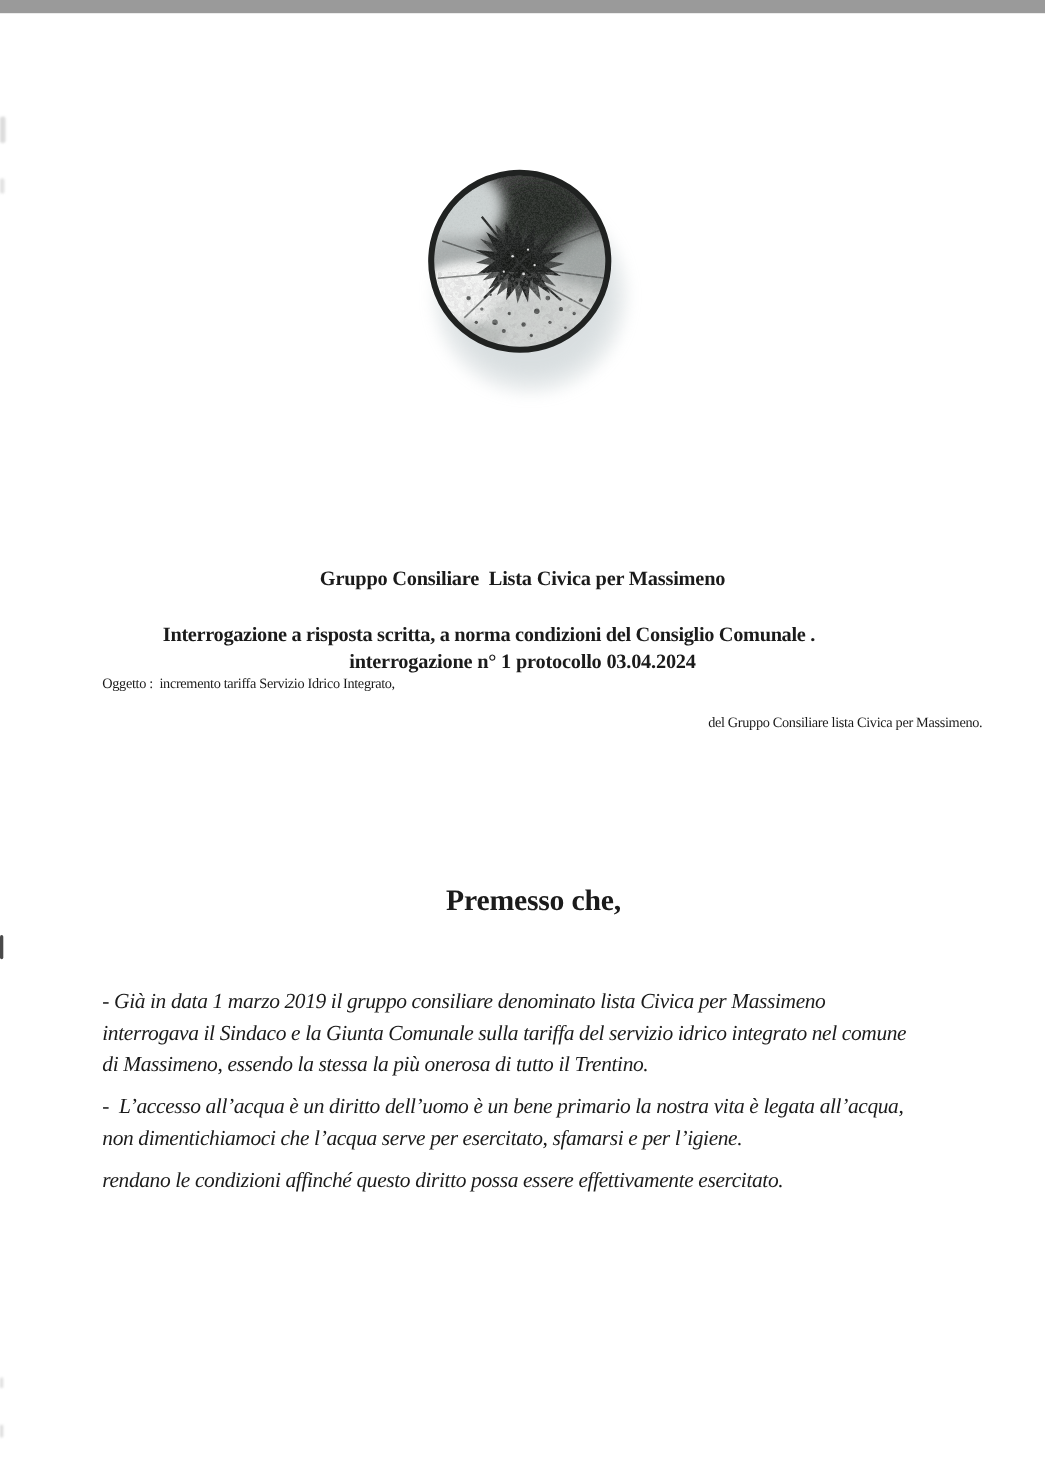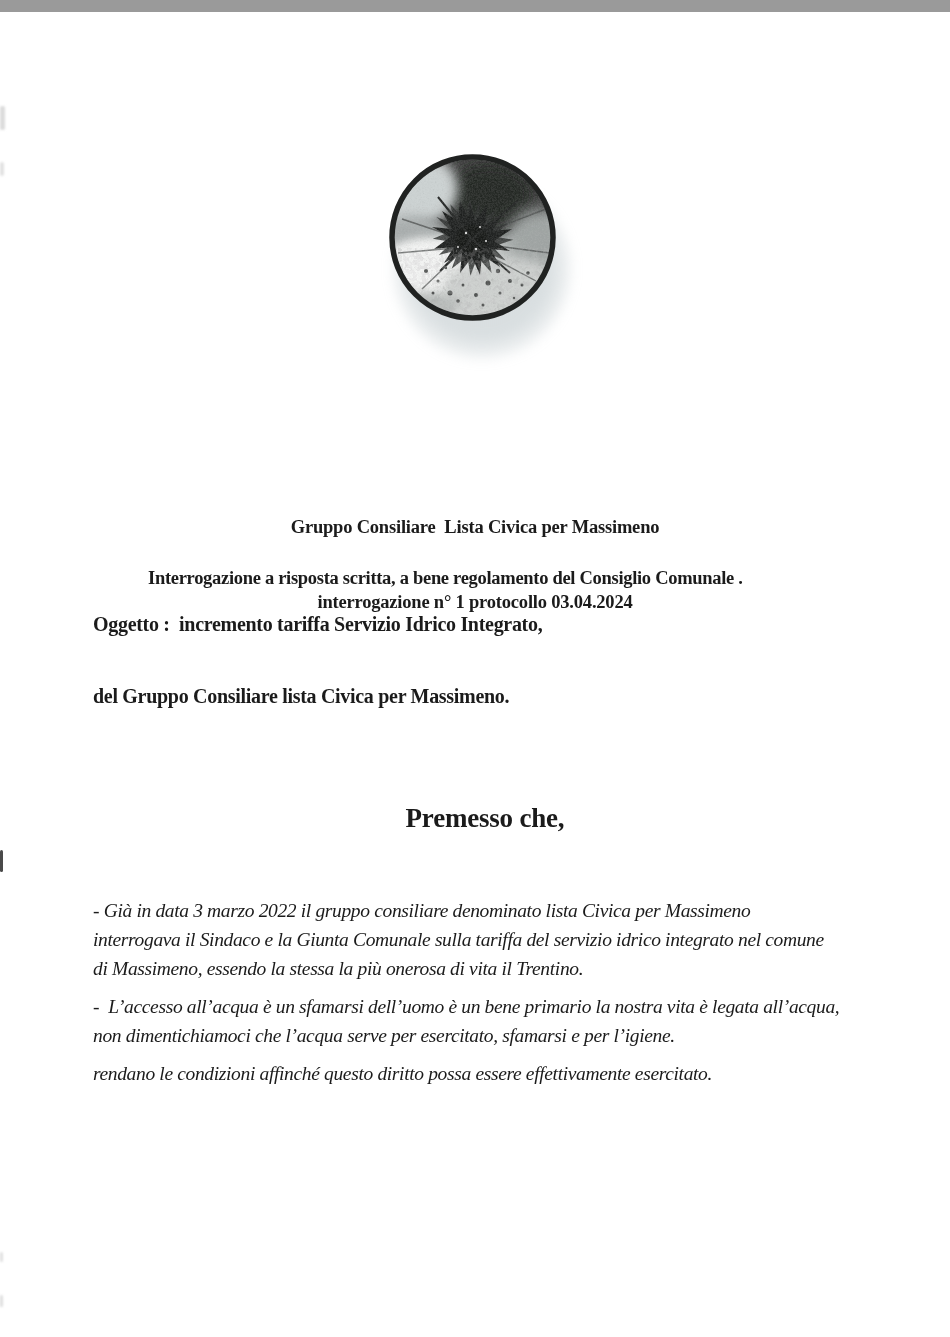--- a/index.html
+++ b/index.html
@@ -29,24 +29,24 @@
     font-size: 18.5px; line-height: 25px;
     letter-spacing: -0.2px; white-space: pre;
   }
 
   .intro-line {
     position: absolute; top: 556px; left: 93px; width: 800px;
     margin: 0; font-weight: bold; font-size: 18.5px;
     letter-spacing: -0.3px; white-space: pre; text-indent: 55px;
   }
   .subject-line-1 { position: absolute; top: 601px; }
-  .subject-line-2 { position: absolute; top: 673px; }
+  .subject-line-2 { position: absolute; top: 637px; text-align: right; }
   .subject {
     left: 93px; width: 800px; margin: 0;
-    font-weight: bold; font-size: 20px;
+    font-weight: normal; font-size: 13px;
     letter-spacing: -0.3px; white-space: pre;
   }
 
   .section-heading {
     position: absolute; top: 791px; left: 0; width: 100%;
     margin: 0; text-align: center;
     font-size: 27px; font-weight: bold; letter-spacing: -0.2px;
     transform: translateX(10px);
   }
 
@@ -166,35 +166,35 @@
     </g>
 
     <circle cx="84.5" cy="84.5" r="80.5" fill="none" stroke="#202221" stroke-width="5.5"></circle>
   </svg>
 
   <div class="doc-header">
     <div>Gruppo Consiliare  Lista Civica per Massimeno</div>
     <div>interrogazione n° 1 protocollo 03.04.2024</div>
   </div>
 
-  <p class="intro-line">Interrogazione a risposta scritta, a bene regolamento del Consiglio Comunale .</p>
+  <p class="intro-line">Interrogazione a risposta scritta, a norma condizioni del Consiglio Comunale .</p>
 
   <p class="subject subject-line-1">Oggetto :  incremento tariffa Servizio Idrico Integrato,</p>
   <p class="subject subject-line-2">del Gruppo Consiliare lista Civica per Massimeno.</p>
 
   <h2 class="section-heading">Premesso che,</h2>
 
   <div class="premise-paragraphs">
     <p>
-      <span>- Già in data 3 marzo 2022 il gruppo consiliare denominato lista Civica per Massimeno</span>
+      <span>- Già in data 1 marzo 2019 il gruppo consiliare denominato lista Civica per Massimeno</span>
       <span>interrogava il Sindaco e la Giunta Comunale sulla tariffa del servizio idrico integrato nel comune</span>
-      <span>di Massimeno, essendo la stessa la più onerosa di vita il Trentino.</span>
+      <span>di Massimeno, essendo la stessa la più onerosa di tutto il Trentino.</span>
     </p>
     <p>
-      <span>-  L’accesso all’acqua è un sfamarsi dell’uomo è un bene primario la nostra vita è legata all’acqua,</span>
+      <span>-  L’accesso all’acqua è un diritto dell’uomo è un bene primario la nostra vita è legata all’acqua,</span>
       <span>non dimentichiamoci che l’acqua serve per esercitato, sfamarsi e per l’igiene.</span>
     </p>
     <p>
       <span>rendano le condizioni affinché questo diritto possa essere effettivamente esercitato.</span>
     </p>
   </div>
 
   <div class="artifact a1"></div>
   <div class="artifact a2"></div>
   <div class="artifact a3"></div>

